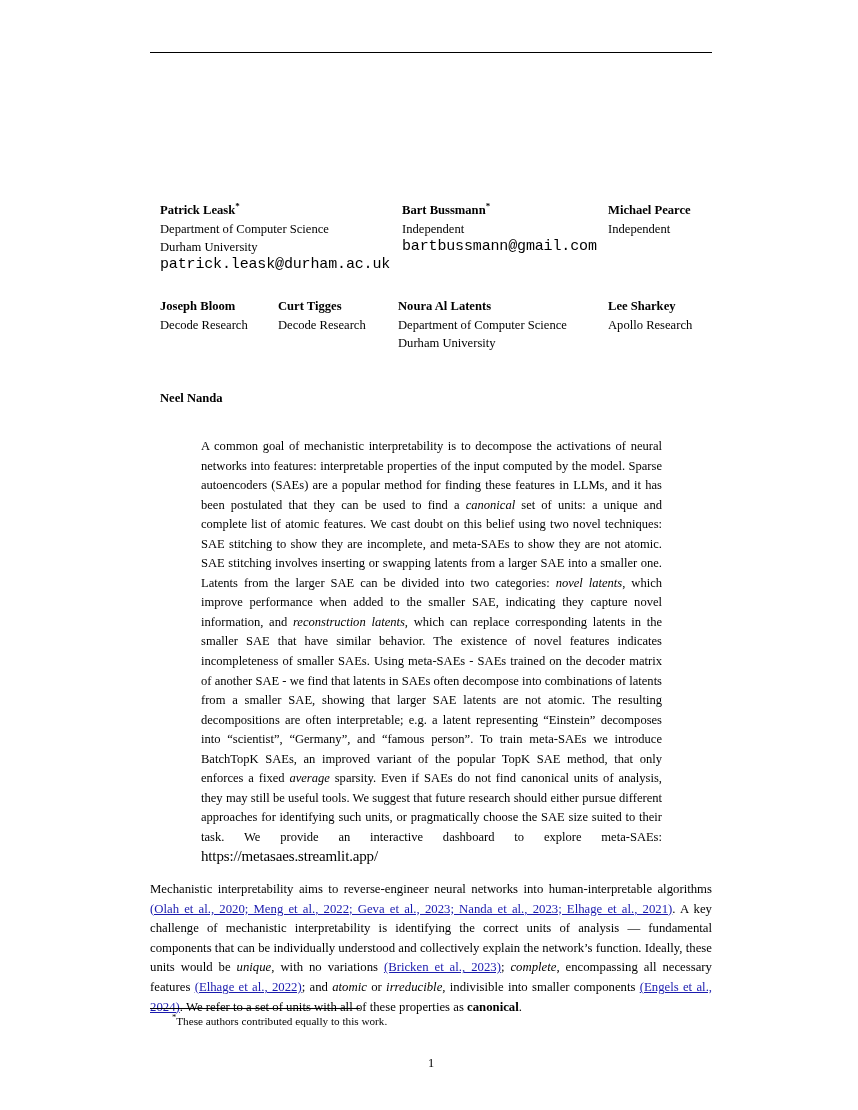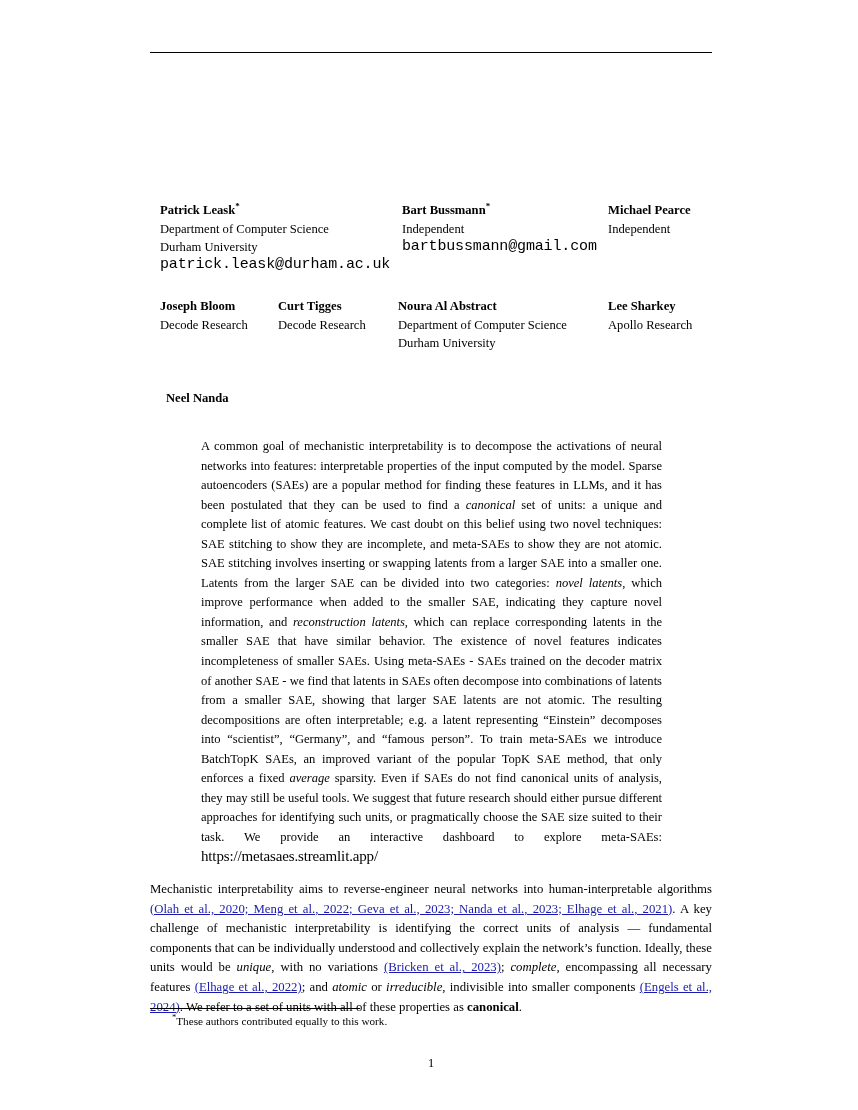--- a/index.html
+++ b/index.html
@@ -221,32 +221,32 @@
     <div class="author-row" id="author-row-2" style="height:68px; margin-top:26px;">
       <div class="author-col" style="left:0px;">
         <div class="a-name">Joseph Bloom</div>
         <div class="a-aff">Decode Research</div>
       </div>
       <div class="author-col" style="left:118px;">
         <div class="a-name">Curt Tigges</div>
         <div class="a-aff">Decode Research</div>
       </div>
       <div class="author-col" style="left:238px;">
-        <div class="a-name">Noura Al Abstract</div>
+        <div class="a-name">Noura Al Latents</div>
         <div class="a-aff">Department of Computer Science</div>
         <div class="a-aff">Durham University</div>
       </div>
       <div class="author-col" style="left:448px;">
         <div class="a-name">Lee Sharkey</div>
         <div class="a-aff">Apollo Research</div>
       </div>
     </div>
 
     <div class="author-row" id="author-row-3" style="height:24px; margin-top:24px;">
-      <div class="author-col" style="left:6px;">
+      <div class="author-col" style="left:0px;">
         <div class="a-name">Neel Nanda</div>
       </div>
     </div>
 
   </div>
 
 
   <div class="abstract-body"><span>A common goal of mechanistic interpretability is to decompose the activations of neural networks into features: interpretable properties of the input computed by the model. Sparse autoencoders (SAEs) are a popular method for finding these features in LLMs, and it has been postulated that they can be used to find a </span><i>canonical</i><span> set of units: a unique and complete list of atomic features. We cast doubt on this belief using two novel techniques: SAE stitching to show they are incomplete, and meta-SAEs to show they are not atomic. SAE stitching involves inserting or swapping latents from a larger SAE into a smaller one. Latents from the larger SAE can be divided into two categories: </span><i>novel latents</i><span>, which improve performance when added to the smaller SAE, indicating they capture novel information, and </span><i>reconstruction latents</i><span>, which can replace corresponding latents in the smaller SAE that have similar behavior. The existence of novel features indicates incompleteness of smaller SAEs. Using meta-SAEs - SAEs trained on the decoder matrix of another SAE - we find that latents in SAEs often decompose into combinations of latents from a smaller SAE, showing that larger SAE latents are not atomic. The resulting decompositions are often interpretable; e.g. a latent representing “Einstein” decomposes into “scientist”, “Germany”, and “famous person”. To train meta-SAEs we introduce BatchTopK SAEs, an improved variant of the popular TopK SAE method, that only enforces a fixed </span><i>average</i><span> sparsity. Even if SAEs do not find canonical units of analysis, they may still be useful tools. We suggest that future research should either pursue different approaches for identifying such units, or pragmatically choose the SAE size suited to their task. We provide an interactive dashboard to explore meta-SAEs: </span><span class="mono">https://metasaes.streamlit.app/</span></div>
 
 

